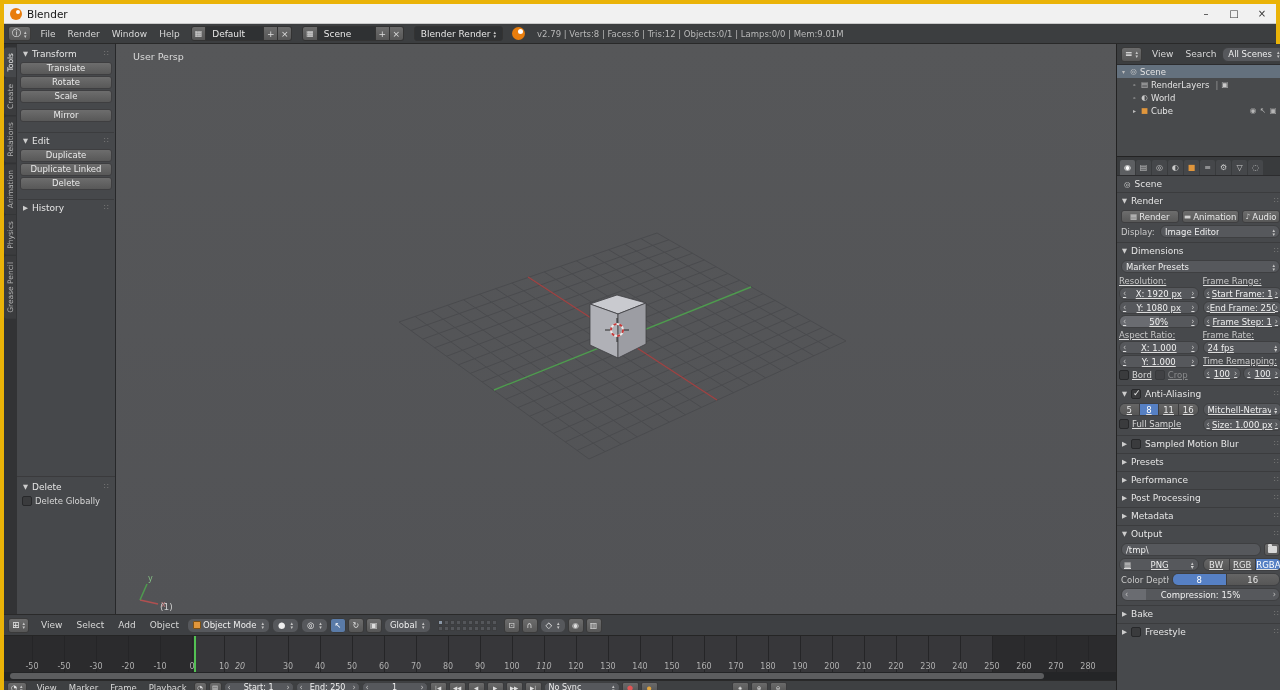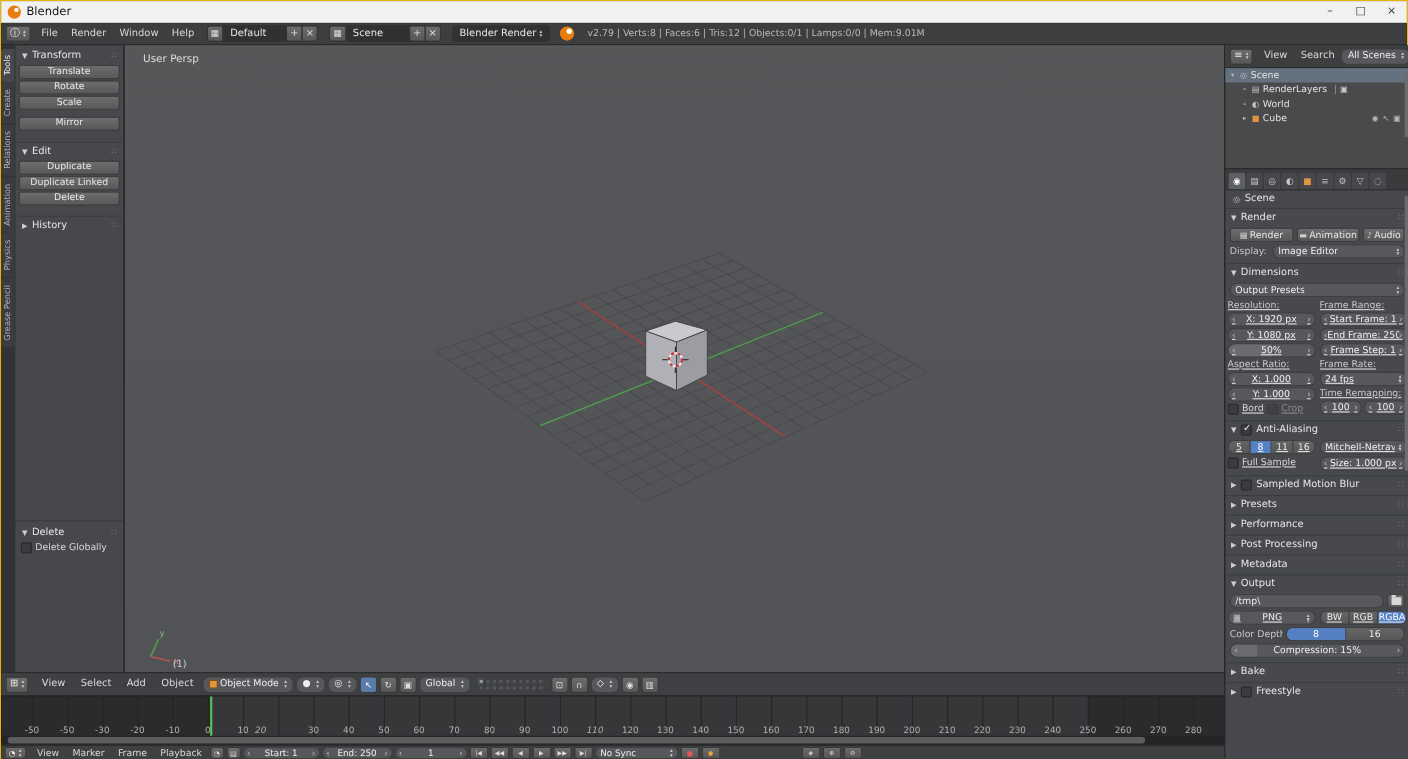--- a/index.html
+++ b/index.html
@@ -1,17 +1,17 @@
 <!DOCTYPE html>
 <html><head>
 <meta charset="utf-8">
 <style>
 *{margin:0;padding:0;box-sizing:border-box;font-family:"DejaVu Sans","Liberation Sans",sans-serif;}
 html,body{width:1280px;height:690px;background:#202020;overflow:hidden;}
-#app{position:relative;width:1280px;height:690px;background:#000000;font-size:9px;color:#ddd;border:1px solid #eab308;}
+#app{position:relative;width:1280px;height:690px;background:#b91c1c;font-size:9px;color:#ddd;border:4px solid #eab308;}
 
 
 #titlebar{position:absolute;left:0;top:0;width:100%;height:20px;background:#f1f1f1;border-bottom:1px solid #c9c9c9;display:flex;align-items:center;color:#151515;}
 #tb-logo{width:12px;height:12px;border-radius:50%;background:#e87d0d;margin:0 5px 0 6px;position:relative;flex:none;}
 #tb-logo::after{content:"";position:absolute;width:4px;height:4px;border-radius:50%;background:#fff;right:2px;top:2px;}
 #tb-title{font-size:10.5px;}
 .winbtns{margin-left:auto;display:flex;height:100%;}
 .winbtn{width:28px;height:100%;display:flex;align-items:center;justify-content:center;color:#333;font-size:10px;}
 
 
@@ -439,21 +439,21 @@
           </div>
       </div>
     </div>
 
     <div class="sect">
       <div class="ph">
           <span>Dimensions</span>
         </div>
       <div class="r">
           <div class="field dd flex1">
-            <span>Output Presets</span>
+            <span>Marker Presets</span>
             <span class="ud"></span>
           </div>
         </div>
       <div class="c2">
         <div class="col">
           <span class="lbl">Resolution:</span>
           <div class="num">
               <span>X: 1920 px</span>
             </div>
           <div class="num">

